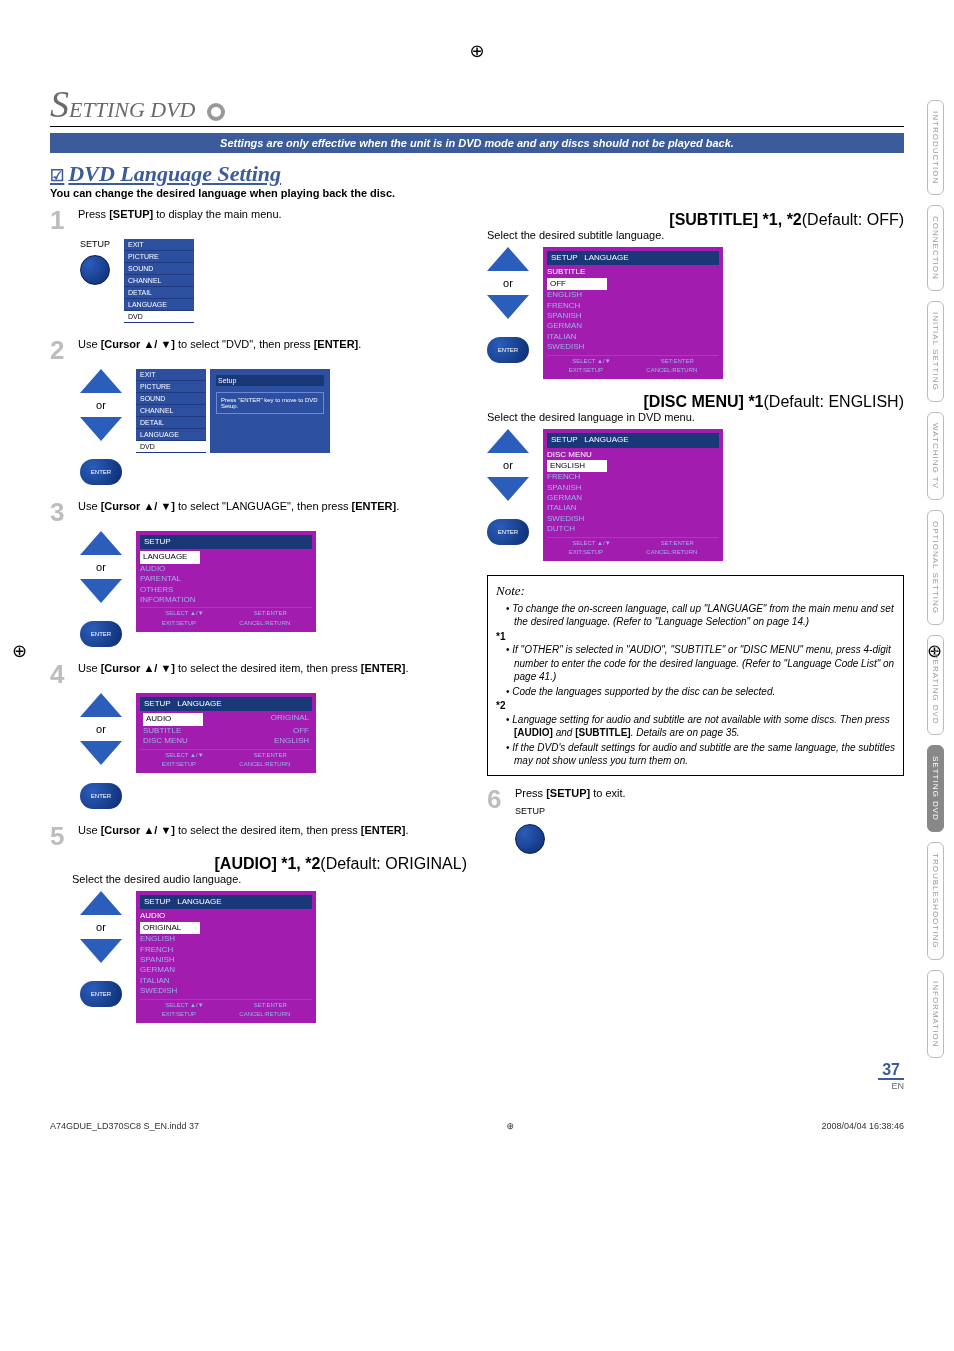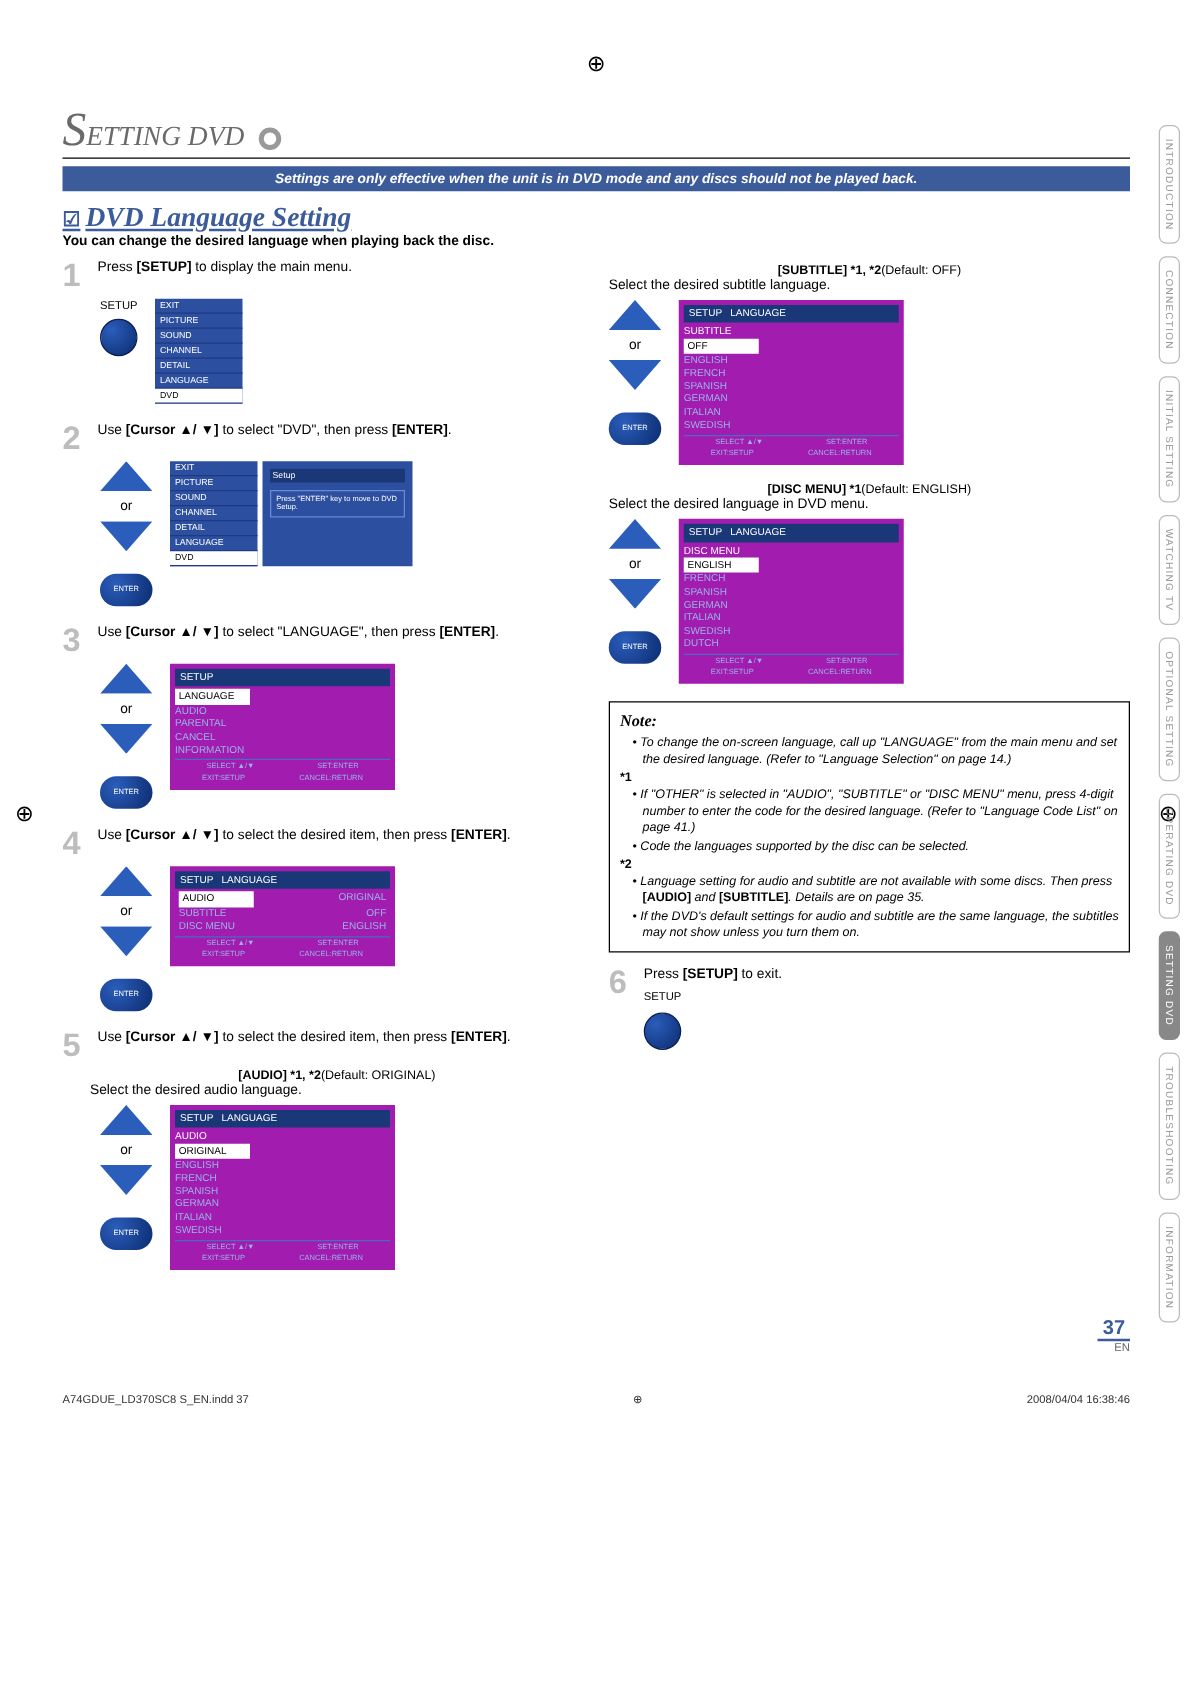--- a/index.html
+++ b/index.html
@@ -90,29 +90,29 @@
   .osd .sel { background:#fff; color:#000; padding:1px 3px; display:inline-block; min-width:60px; }
   .osd .row { display:flex; justify-content:space-between; padding:0 3px; }
   .osd .dim { color:#9ab3e6; }
   .osd .ft { display:flex; justify-content:space-around; font-size:6px; padding-top:2px; border-top:1px solid #4a6ac2; margin-top:2px; color:#9ab3e6;}
   .osd-menu { background:#2d4fa0; width:70px; font-size:7px; color:#fff; }
   .osd-menu div { padding:2px 4px; border-bottom:1px solid #1f3a80; }
   .osd-menu .sel { background:#fff; color:#000; }
   .osd-wide { display:flex; gap:4px; }
   .osd-wide .right { background:#2d4fa0; color:#fff; font-size:7px; padding:6px; width:120px; }
   .subhead { font-weight:bold; }
-  .subhead-row { display:flex; justify-content:center; font-size:10px; margin-top:4px;}
+  .subhead-row { display:flex; justify-content:flex-end; font-size:16px; margin-top:4px;}
   .note-box {
     border:1px solid #000;
     padding:6px 8px;
     font-size:10px;
     line-height:1.35;
     margin-top:8px;
   }
-  .note-box .nt { font-style:italic; font-weight:bold; font-family:'Times New Roman', serif; font-size:13px; margin-bottom:2px; }
+  .note-box .nt { font-style:italic; font-weight:normal; font-family:'Times New Roman', serif; font-size:13px; margin-bottom:2px; }
   .note-box ul { list-style: none; padding-left:10px; }
   .note-box li { text-indent:-8px; padding-left:8px; margin-bottom:1px; font-style:italic; }
   .note-box li:before { content:"•  "; font-style:normal;}
   .ast { font-weight:bold; font-style:normal;}
   .side-tabs {
     position:absolute;
     right:10px;
     top:100px;
     display:flex;
     flex-direction:column;
@@ -230,21 +230,21 @@
         <div class="or">or</div>
         <div class="arrow-btn down"></div>
         <div style="height:6px"></div>
         <div class="enter-btn">ENTER</div>
       </div>
       <div class="osd">
         <div class="hdr">SETUP</div>
         <div class="sel">LANGUAGE</div>
         <div class="dim">AUDIO</div>
         <div class="dim">PARENTAL</div>
-        <div class="dim">CANCEL</div>
+        <div class="dim">OTHERS</div>
         <div class="dim">INFORMATION</div>
         <div class="ft">
             <span>SELECT ▲/▼</span>
             <span>SET:ENTER</span>
           </div>
         <div class="ft" style="border:none;margin:0;">
             <span>EXIT:SETUP</span>
             <span>CANCEL:RETURN</span>
           </div>
       </div>

